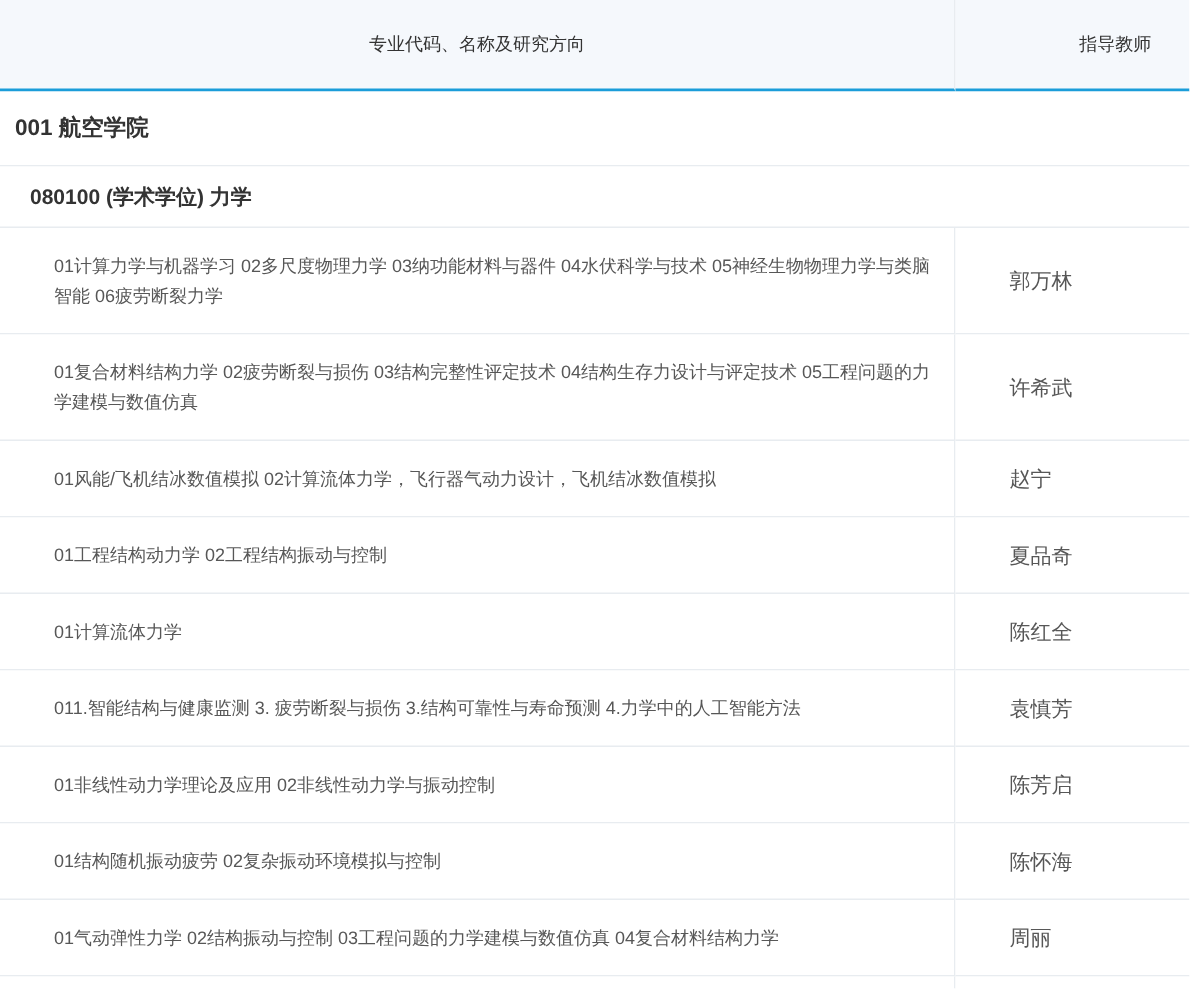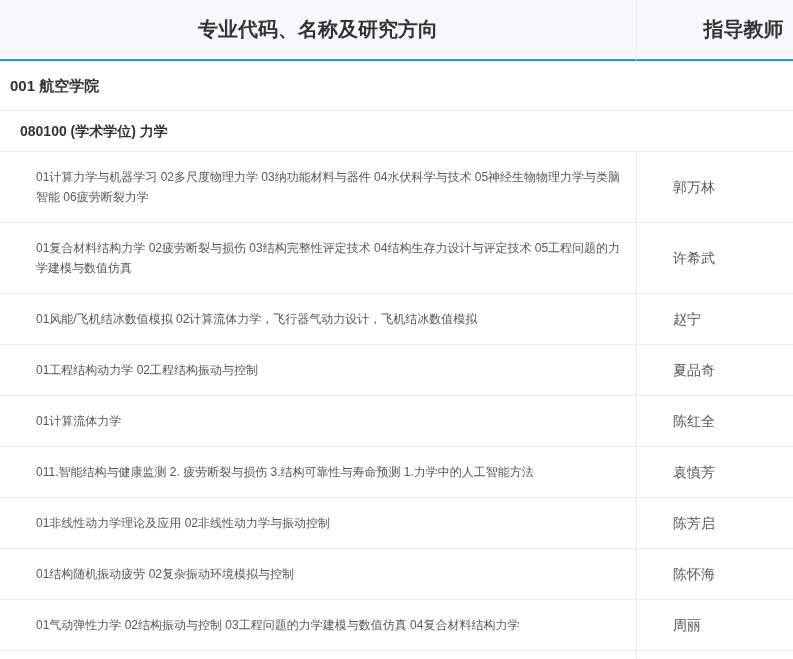--- a/index.html
+++ b/index.html
@@ -24,22 +24,22 @@
     border-collapse:separate;
     border-spacing:0;
   }
   col.c-directions{width:637px;}
   col.c-teacher{width:213px;}
 
   thead th{
     height:61px;
     background:var(--header-bg);
     border-bottom:2px solid var(--accent);
-    font-size:20px;
-    font-weight:700;
+    font-size:12px;
+    font-weight:400;
     color:var(--text-dark);
     text-align:center;
     vertical-align:middle;
     padding:12px;
   }
   thead th.first{border-right:1px solid var(--border);}
 
   tbody td{
     border-bottom:1px solid var(--border);
     vertical-align:middle;
@@ -116,21 +116,21 @@
     <td class="directions">01工程结构动力学 02工程结构振动与控制</td>
     <td class="teacher">夏品奇</td>
   </tr>
 
   <tr class="data-row">
     <td class="directions">01计算流体力学</td>
     <td class="teacher">陈红全</td>
   </tr>
 
   <tr class="data-row">
-    <td class="directions">011.智能结构与健康监测 2. 疲劳断裂与损伤 3.结构可靠性与寿命预测 1.力学中的人工智能方法</td>
+    <td class="directions">011.智能结构与健康监测 3. 疲劳断裂与损伤 3.结构可靠性与寿命预测 4.力学中的人工智能方法</td>
     <td class="teacher">袁慎芳</td>
   </tr>
 
   <tr class="data-row">
     <td class="directions">01非线性动力学理论及应用 02非线性动力学与振动控制</td>
     <td class="teacher">陈芳启</td>
   </tr>
 
   <tr class="data-row">
     <td class="directions">01结构随机振动疲劳 02复杂振动环境模拟与控制</td>

